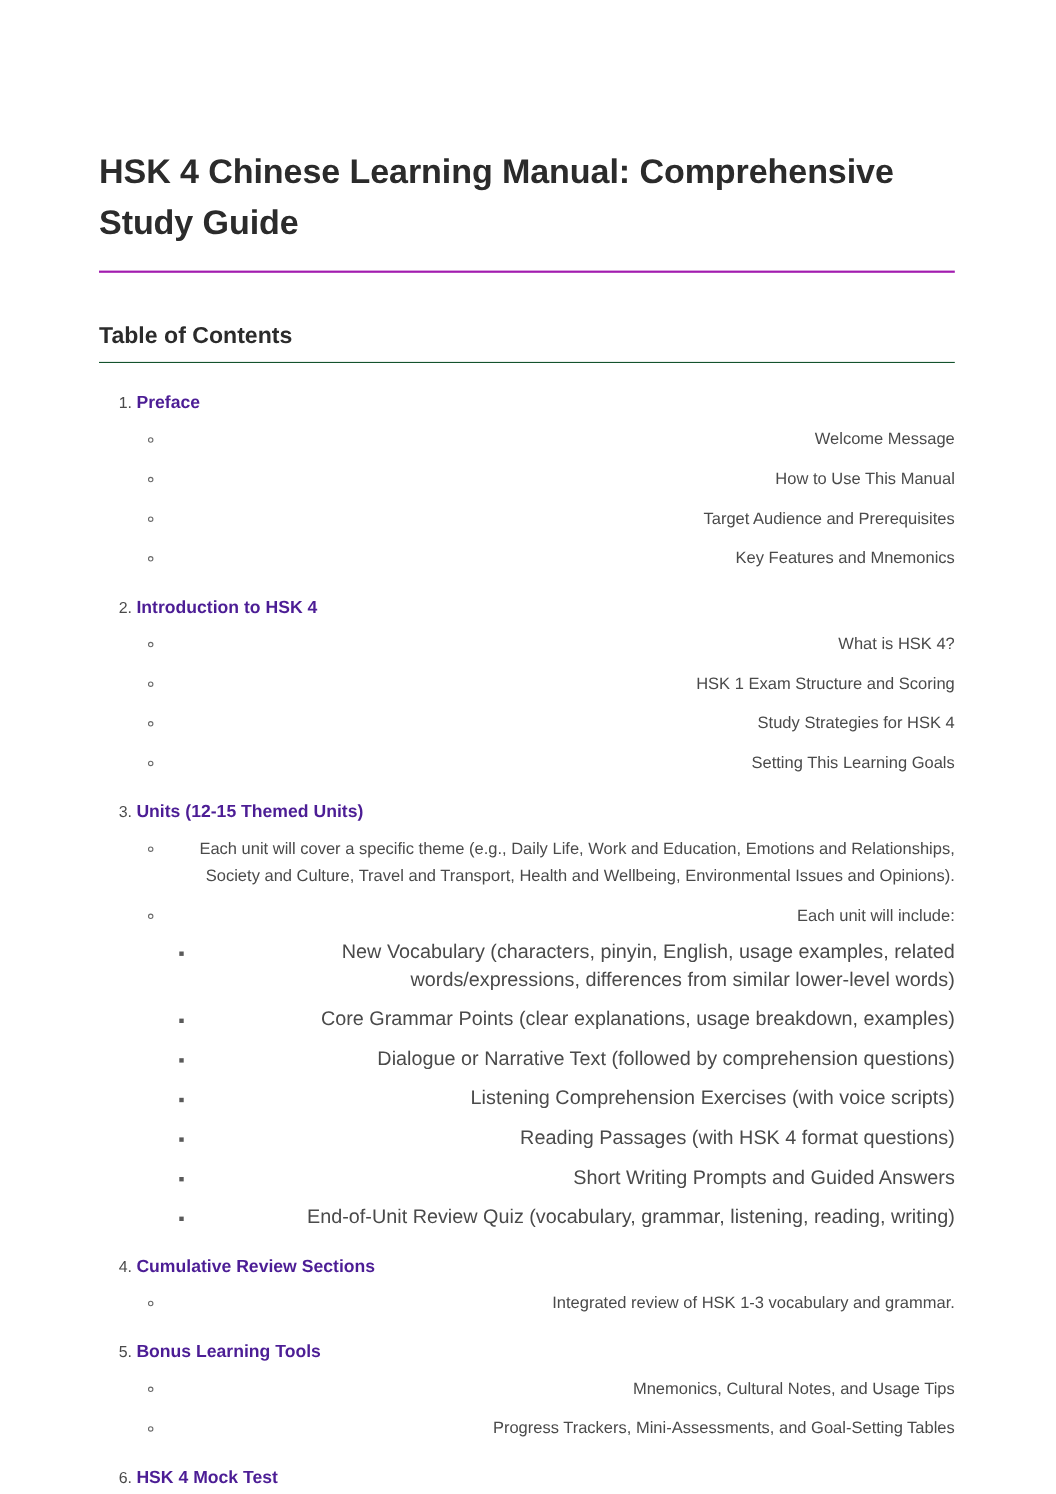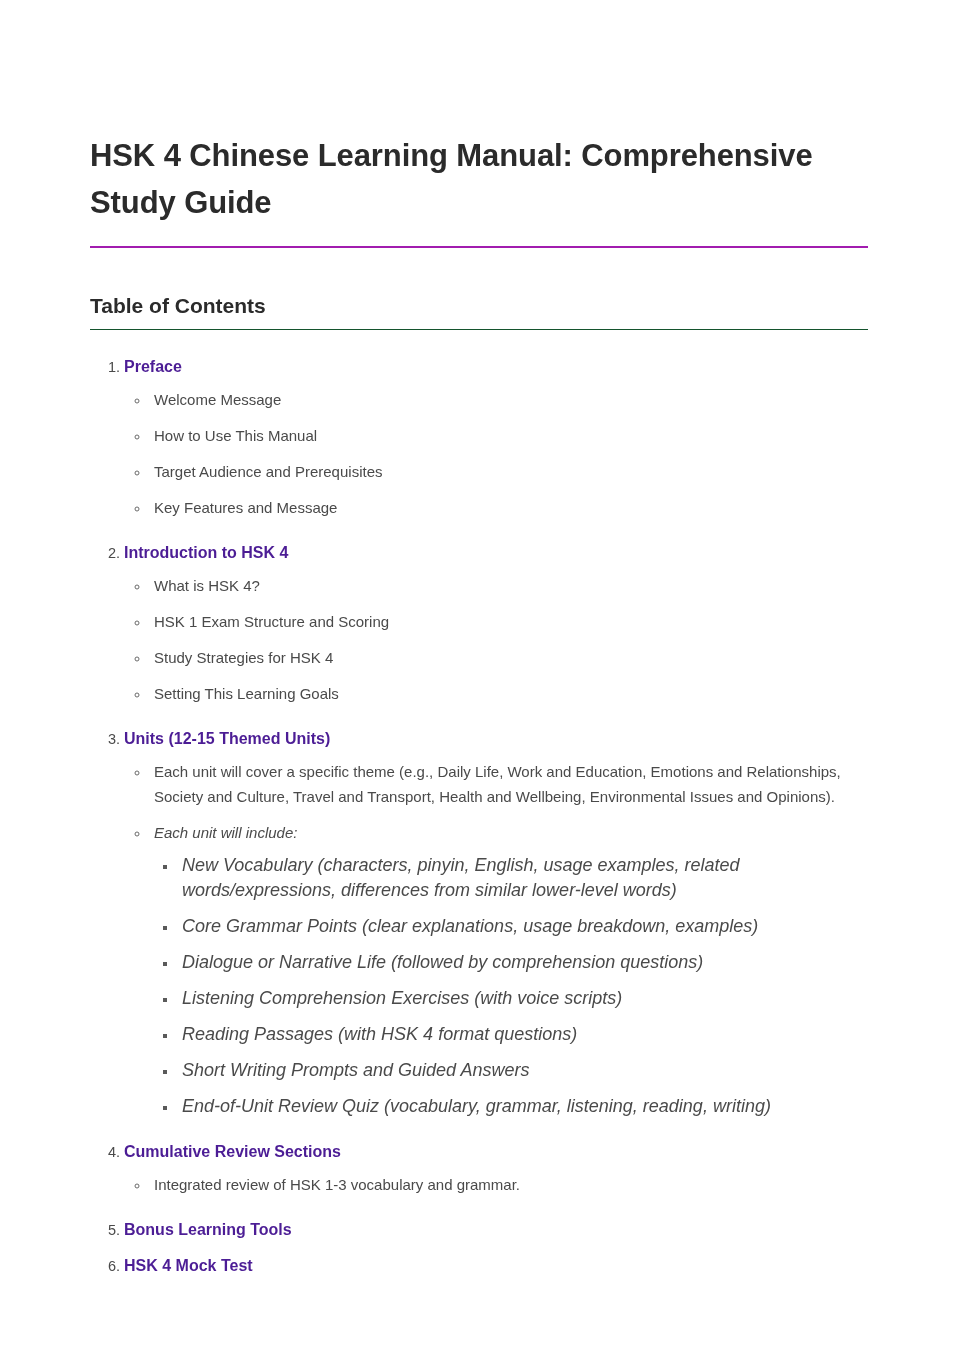--- a/index.html
+++ b/index.html
@@ -75,20 +75,21 @@
     margin: 5px 0 18px 0;
     padding-left: 26px;
     list-style-type: circle;
   }
   ul.sub-list > li {
     margin: 0 0 11px 0;
     padding-left: 4px;
     font-size: 15px;
     line-height: 25px;
     color: #4a4a4a;
+    text-align: right;
   }
   ul.sub-list > li::marker {
     color: #6b6b6b;
     font-size: 14px;
   }
   ul.sub-list > li:last-child {
     margin-bottom: 0;
   }
 
   
@@ -107,41 +108,40 @@
   ul.sub-sub-list > li::marker {
     color: #5a5a5a;
     font-size: 13px;
   }
   ul.sub-sub-list > li:last-child {
     margin-bottom: 0;
   }
 
   .tight-after {
     margin-bottom: 6px;
-    font-style: italic;
   }
 </style>
 </head>
 <body>
 
 <div class="page">
 
   <h1 class="doc-title">HSK 4 Chinese Learning Manual: Comprehensive Study Guide</h1>
 
   <h2 class="section-heading">Table of Contents</h2>
 
   <ol class="toc-list">
 
     <li>
       <span class="toc-section-label">Preface</span>
       <ul class="sub-list">
         <li>Welcome Message</li>
         <li>How to Use This Manual</li>
         <li>Target Audience and Prerequisites</li>
-        <li>Key Features and Message</li>
+        <li>Key Features and Mnemonics</li>
       </ul>
     </li>
 
     <li>
       <span class="toc-section-label">Introduction to HSK 4</span>
       <ul class="sub-list">
         <li>What is HSK 4?</li>
         <li>HSK 1 Exam Structure and Scoring</li>
         <li>Study Strategies for HSK 4</li>
         <li>Setting This Learning Goals</li>
@@ -150,39 +150,43 @@
 
     <li>
       <span class="toc-section-label">Units (12-15 Themed Units)</span>
       <ul class="sub-list">
         <li>Each unit will cover a specific theme (e.g., Daily Life, Work and Education, Emotions and Relationships, Society and Culture, Travel and Transport, Health and Wellbeing, Environmental Issues and Opinions).</li>
         <li class="tight-after">
           <span>Each unit will include:</span>
           <ul class="sub-sub-list">
             <li>New Vocabulary (characters, pinyin, English, usage examples, related words/expressions, differences from similar lower-level words)</li>
             <li>Core Grammar Points (clear explanations, usage breakdown, examples)</li>
-            <li>Dialogue or Narrative Life (followed by comprehension questions)</li>
+            <li>Dialogue or Narrative Text (followed by comprehension questions)</li>
             <li>Listening Comprehension Exercises (with voice scripts)</li>
             <li>Reading Passages (with HSK 4 format questions)</li>
             <li>Short Writing Prompts and Guided Answers</li>
             <li>End-of-Unit Review Quiz (vocabulary, grammar, listening, reading, writing)</li>
           </ul>
         </li>
       </ul>
     </li>
 
     <li>
       <span class="toc-section-label">Cumulative Review Sections</span>
       <ul class="sub-list">
         <li>Integrated review of HSK 1-3 vocabulary and grammar.</li>
       </ul>
     </li>
 
     <li>
       <span class="toc-section-label">Bonus Learning Tools</span>
+      <ul class="sub-list">
+        <li>Mnemonics, Cultural Notes, and Usage Tips</li>
+        <li>Progress Trackers, Mini-Assessments, and Goal-Setting Tables</li>
+      </ul>
     </li>
 
     <li>
       <span class="toc-section-label">HSK 4 Mock Test</span>
       
     </li>
 
   </ol>
 </div>
 

